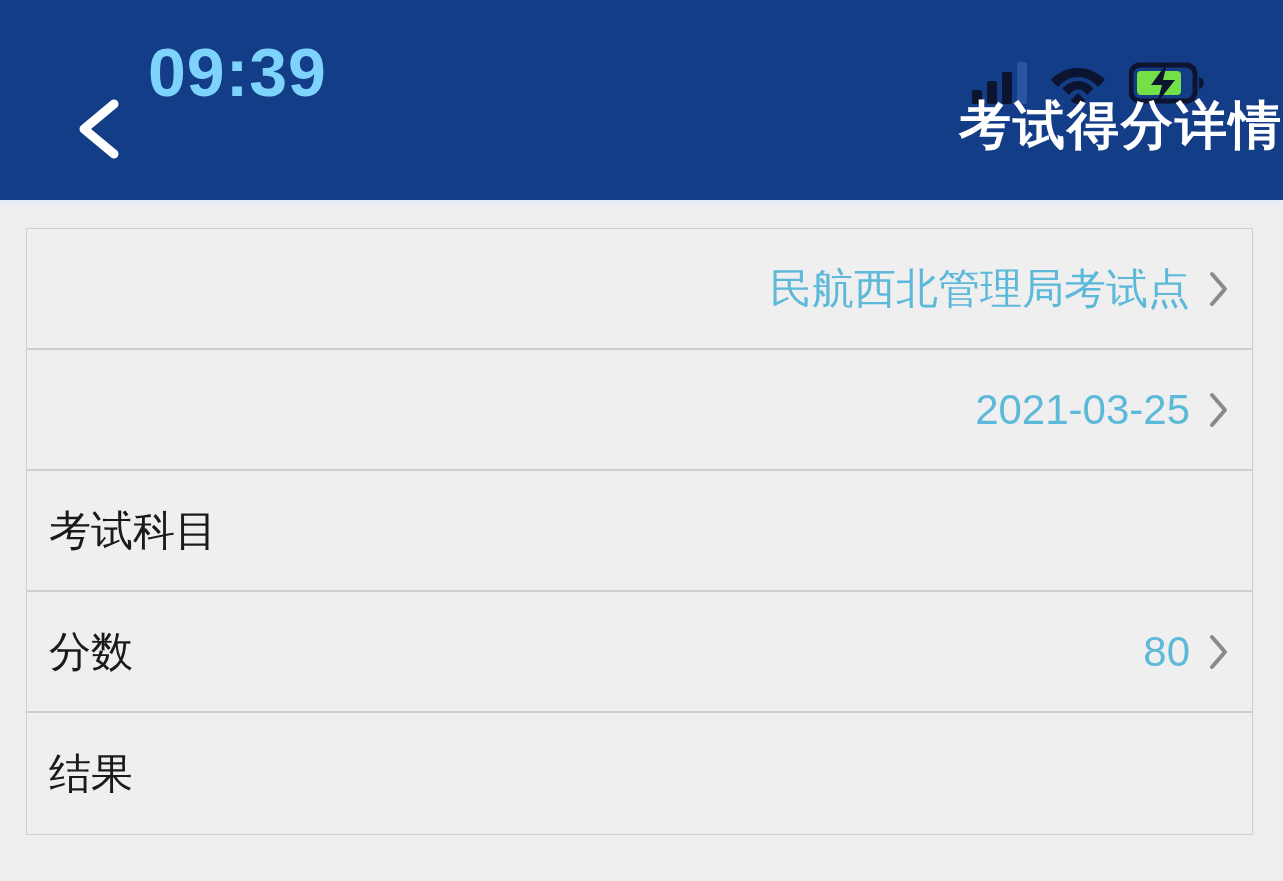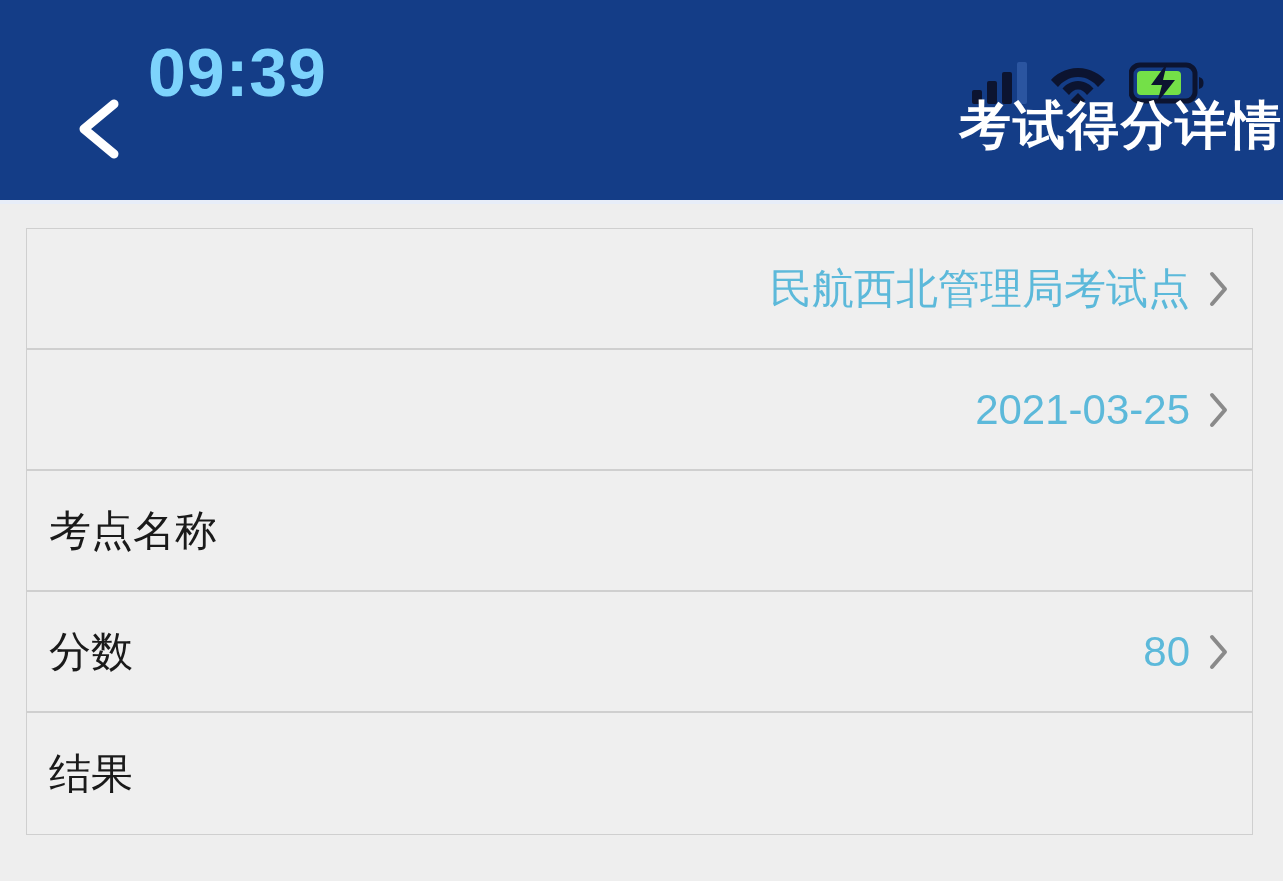--- a/index.html
+++ b/index.html
@@ -240,21 +240,21 @@
         <span class="row-value">2021-03-25</span>
         <span class="chevron">
           <svg width="22" height="40" viewBox="0 0 22 40">
             <path d="M4 5 L17 20 L4 35" fill="none" stroke="#8a8a8a" stroke-width="4" stroke-linecap="round" stroke-linejoin="round"></path>
           </svg>
         </span>
       </span>
     </div>
 
     <div class="row">
-      <span class="row-label">考点名称</span>
+      <span class="row-label">考试科目</span>
     </div>
 
     <div class="row">
       <span class="row-label">分数</span>
       <span class="row-right">
         <span class="row-value">80</span>
         <span class="chevron">
           <svg width="22" height="40" viewBox="0 0 22 40">
             <path d="M4 5 L17 20 L4 35" fill="none" stroke="#8a8a8a" stroke-width="4" stroke-linecap="round" stroke-linejoin="round"></path>
           </svg>

